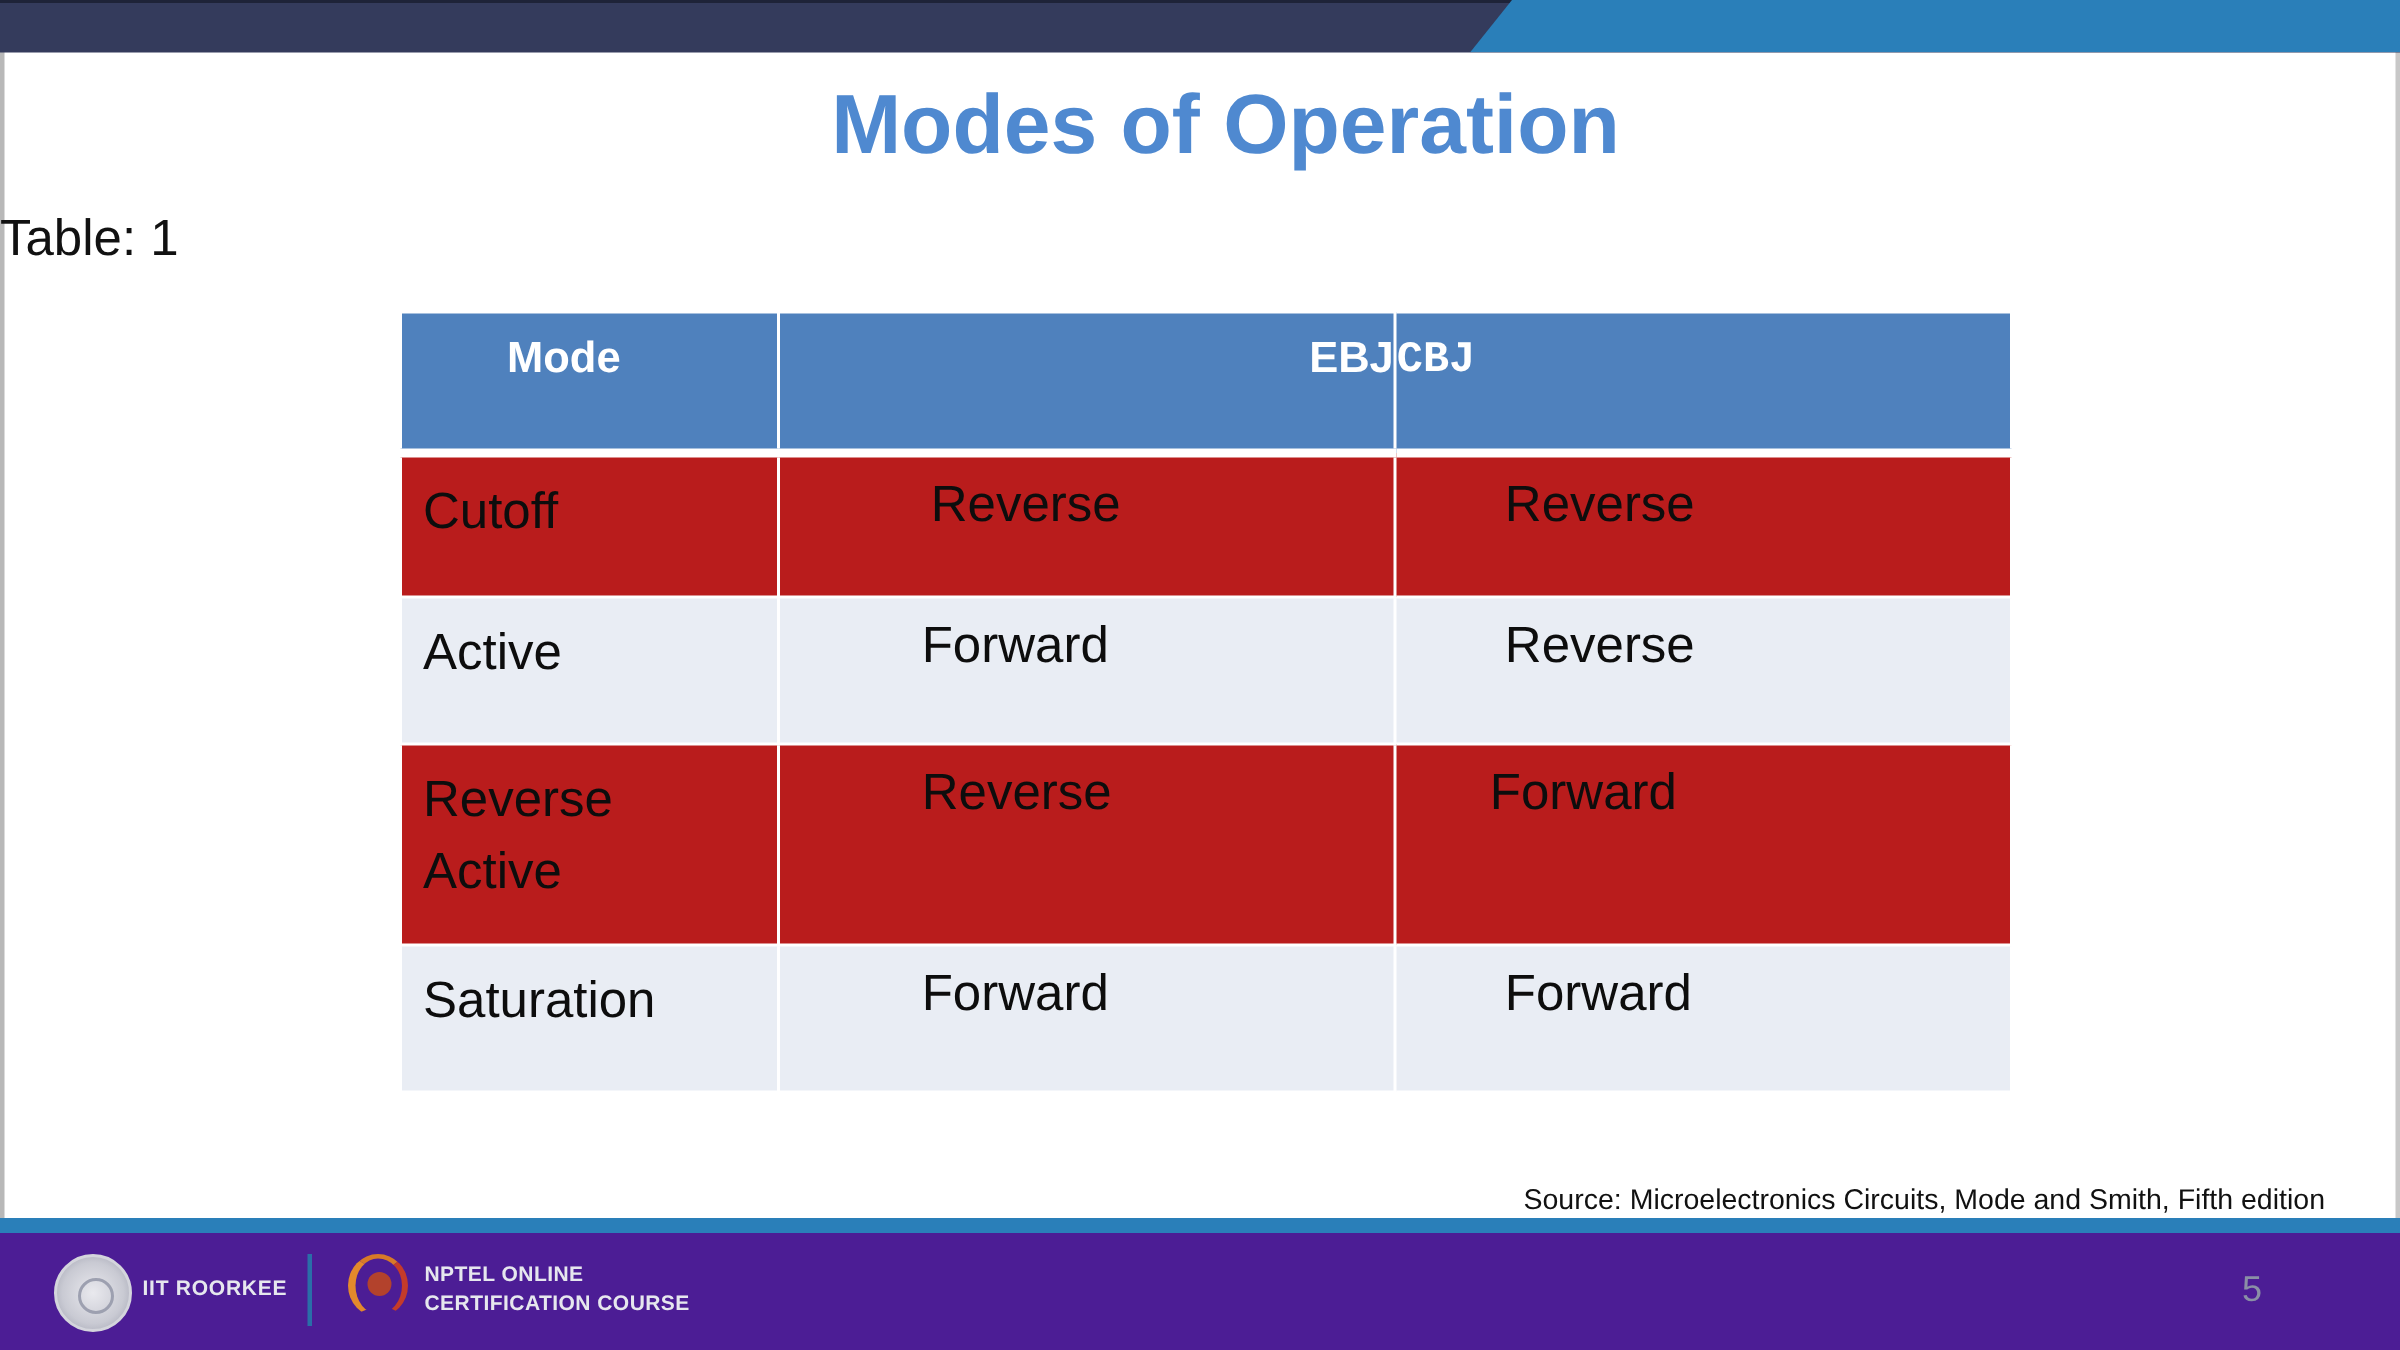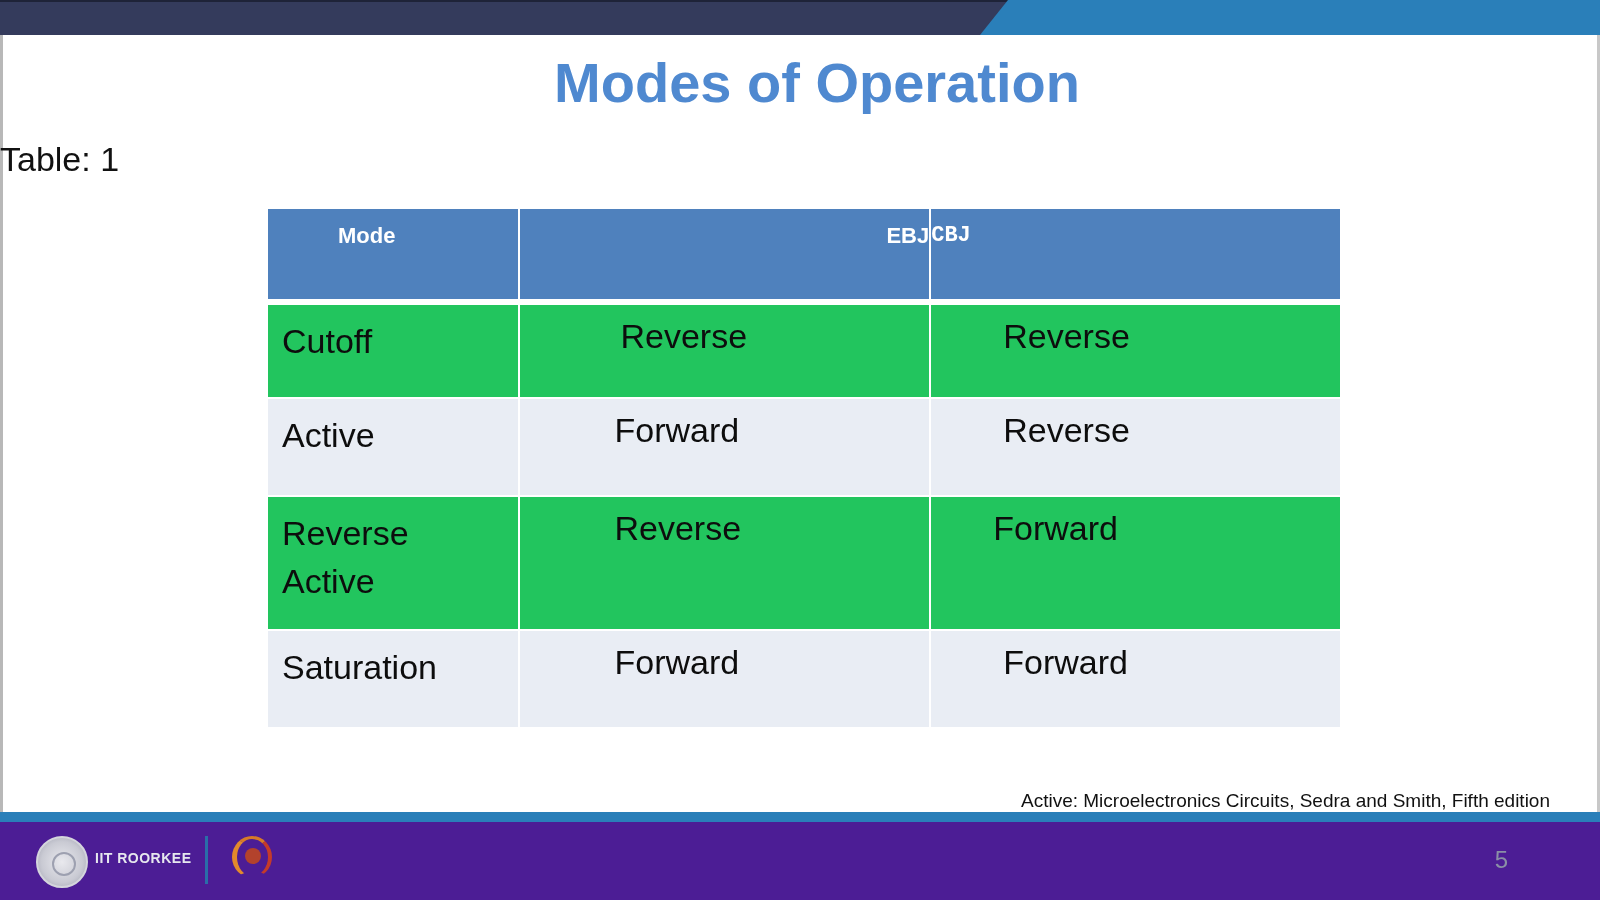--- a/index.html
+++ b/index.html
@@ -35,29 +35,29 @@
       border-collapse: collapse;
       table-layout: fixed;
     }
     table.modes th, table.modes td {
       border: 2px solid #ffffff;
       vertical-align: top;
       padding: 0;
     }
     table.modes th {
       background: #4f81bd; color: #ffffff;
-      font-size: 22px; font-weight: bold;
+      font-size: 29px; font-weight: bold;
       height: 94px; padding-top: 14px; box-sizing: border-box;
       border-bottom: 6px solid #ffffff;
     }
     table.modes td {
       font-size: 34px; color: #0d0d0d;
       padding-top: 12px; box-sizing: border-box;
     }
-    table.modes tr.odd td { background: #22c55e; }
+    table.modes tr.odd td { background: #b91c1c; }
     table.modes tr.even td { background: #e9edf4; }
     table.modes td.mode { padding-left: 14px; line-height: 48px; }
     .col1 { width: 252px; }
     .col2 { width: 410px; }
     .col3 { width: 410px; }
     .cell-ebj { padding-left: 94px !important; }
     .cell-cbj { padding-left: 72px !important; }
     th.h-mode { text-align: left; padding-left: 70px !important; }
     th.h-ebj { text-align: right; }
     th.h-cbj { text-align: left; font-family: Liberation Mono, monospace; }
@@ -136,25 +136,29 @@
       <td class="cell-cbj" style="padding-left:62px !important">Forward</td>
     </tr>
     <tr class="even" style="height:98px">
       <td class="mode">Saturation</td>
       <td class="cell-ebj">Forward</td>
       <td class="cell-cbj">Forward</td>
     </tr>
   </tbody>
 </table>
 
-<div class="source">Active: Microelectronics Circuits, Sedra and Smith, Fifth edition</div>
+<div class="source">Source: Microelectronics Circuits, Mode and Smith, Fifth edition</div>
 
 <div class="bottom-stripe"></div>
 <div class="footer">
   <div class="logo-iit">
     <div class="logo-iit-inner"></div>
   </div>
   <div class="iit-label">IIT ROORKEE</div>
   <div class="divider"></div>
   <div class="logo-nptel"></div>
   <div class="logo-nptel-core"></div>
+  <div class="nptel-label">
+    <div>NPTEL ONLINE</div>
+    <div>CERTIFICATION COURSE</div>
+  </div>
   <div class="page-num">5</div>
 </div>
 
 </body></html>

